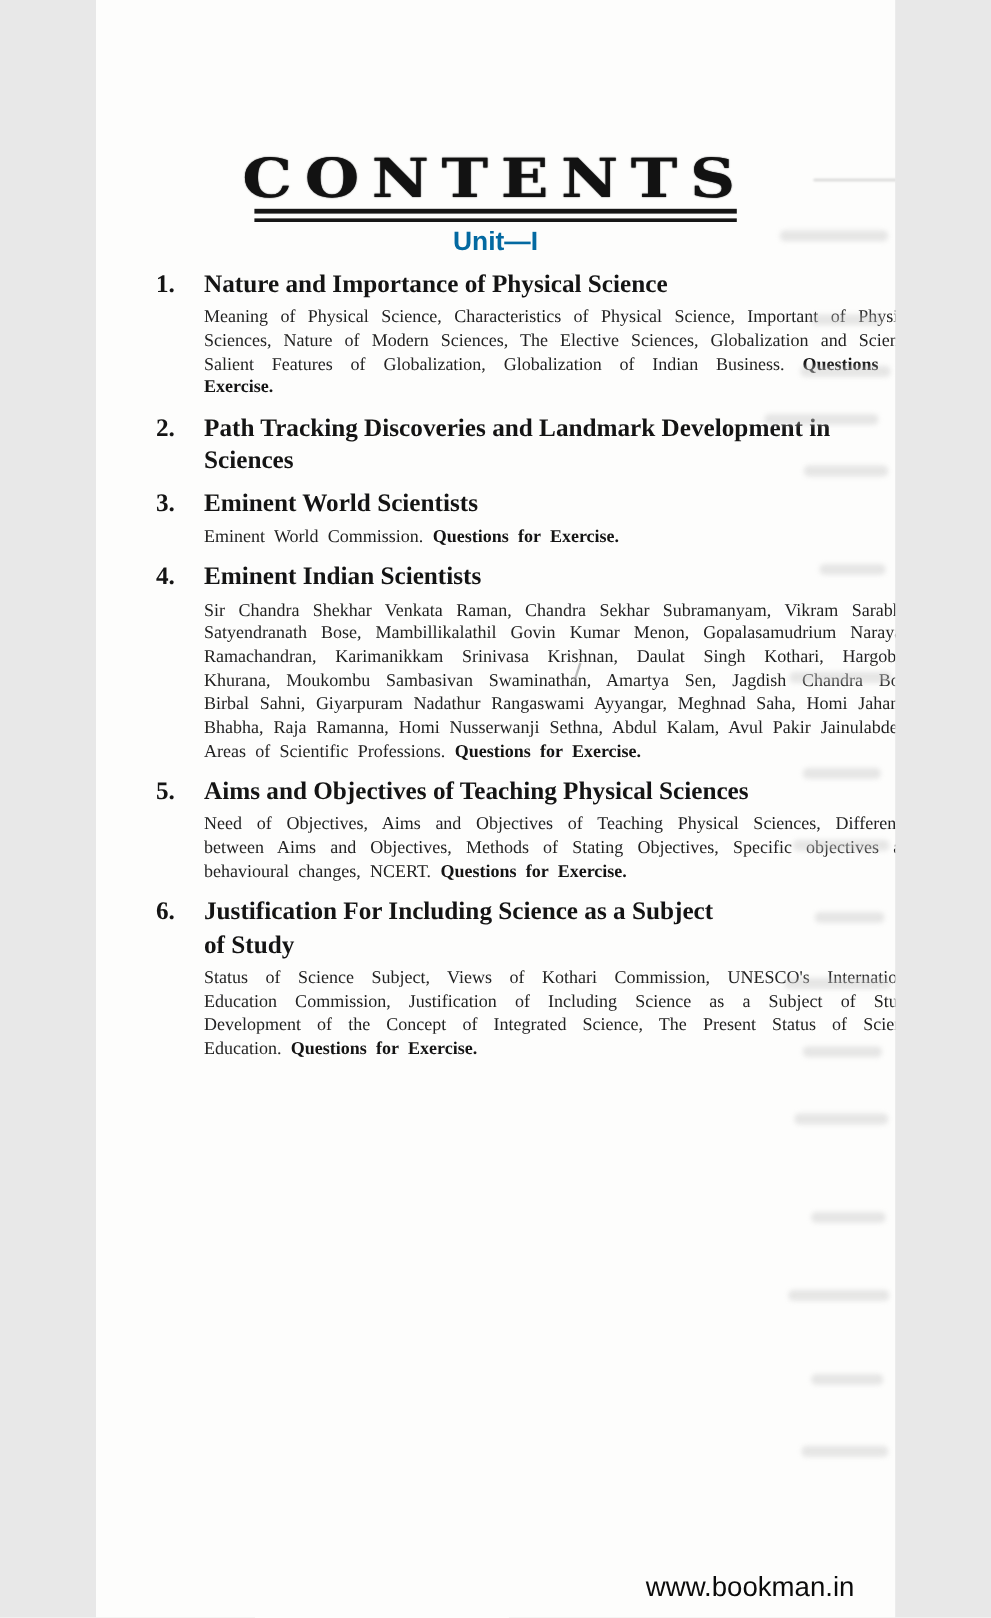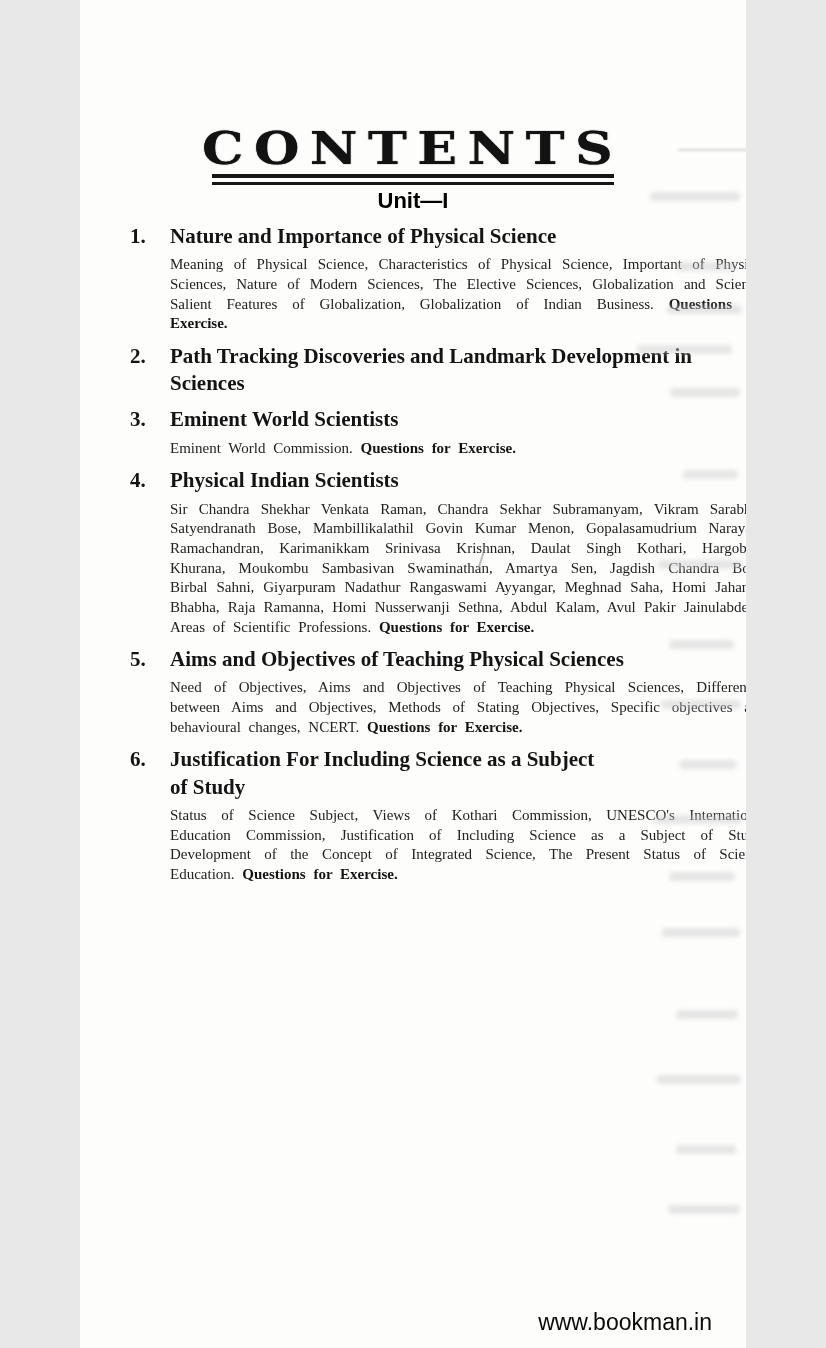--- a/index.html
+++ b/index.html
@@ -34,21 +34,21 @@
     width: 402px;
     height: 4px;
     margin: 3px auto 0 auto;
     border-top: 4px solid #161616;
     border-bottom: 3px solid #161616;
   }
   .unit-heading {
     font-family: "Liberation Sans", sans-serif;
     font-weight: bold;
     font-size: 22px;
-    color: #000000;
+    color: #0369a1;
     margin-top: 3px;
   }
   
   .toc { width: 722px; margin: 4px 0 0 50px; }
   .entry { margin-top: 9px; }
   .entry-heading {
     display: flex;
     align-items: flex-start;
     font-weight: bold;
     font-size: 21px;
@@ -175,21 +175,21 @@
       </div>
       <div class="entry-description">
         <span>Eminent World Commission.</span>
         <span class="exercise">Questions for Exercise.</span>
       </div>
     </div>
 
     <div class="entry">
       <div class="entry-heading">
         <span class="entry-number">4.</span>
-        <span class="entry-title">Physical Indian Scientists</span>
+        <span class="entry-title">Eminent Indian Scientists</span>
         <span class="entry-pages">34–57</span>
       </div>
       <div class="entry-description">
         <span>Sir Chandra Shekhar Venkata Raman, Chandra Sekhar Subramanyam, Vikram Sarabhai, Satyendranath Bose, Mambillikalathil Govin Kumar Menon, Gopalasamudrium Narayana Ramachandran, Karimanikkam Srinivasa Krishnan, Daulat Singh Kothari, Hargobind Khurana, Moukombu Sambasivan Swaminathan, Amartya Sen, Jagdish Chandra Bose, Birbal Sahni, Giyarpuram Nadathur Rangaswami Ayyangar, Meghnad Saha, Homi Jahangir Bhabha, Raja Ramanna, Homi Nusserwanji Sethna, Abdul Kalam, Avul Pakir Jainulabdeen, Areas of Scientific Professions.</span>
         <span class="exercise">Questions for Exercise.</span>
       </div>
     </div>
 
     <div class="entry">
       <div class="entry-heading">

